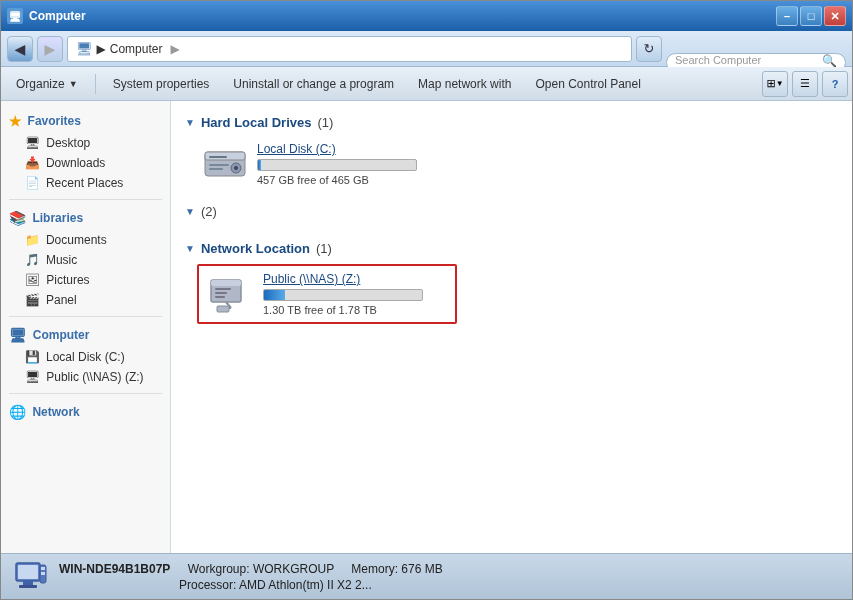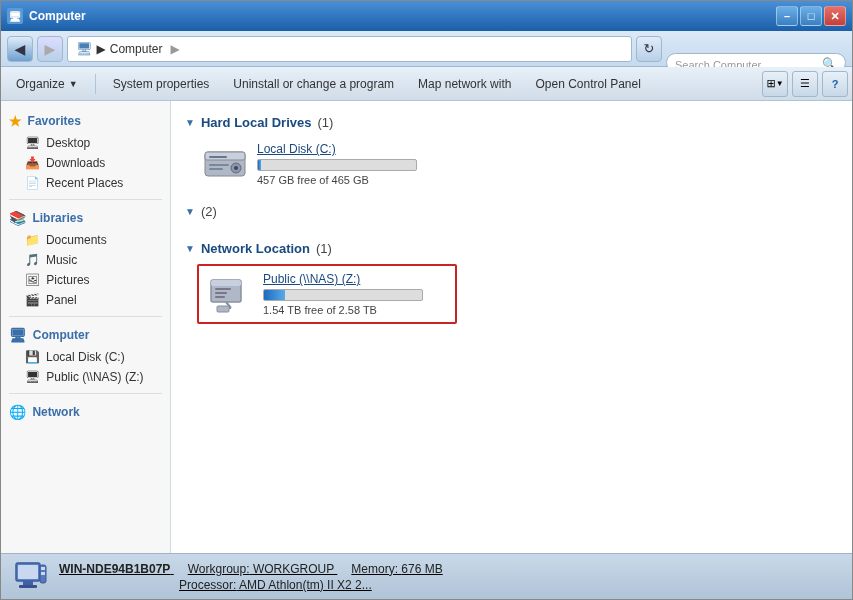--- a/index.html
+++ b/index.html
@@ -109,21 +109,21 @@
       cursor: pointer;
       font-size: 13px;
       color: #334;
     }
     .search-box {
       width: 180px;
       height: 19px;
       border: 1px solid #a0b8cc;
       border-radius: 13px;
       background: white;
-      display: flex; align-items: flex-end;
+      display: flex; align-items: flex-start;
       padding: 0 8px;
       gap: 4px;
       font-size: 12px;
       color: #999;
       margin-top: 28px;
     }
 
     
     .toolbar {
       background: linear-gradient(to bottom, #e8f0f8, #d0dce8);
@@ -280,21 +280,20 @@
 
     
     .status-bar {
       background: linear-gradient(to bottom, #c8d8e8, #b0c4d8);
       height: 46px;
       border-top: 1px solid #a0b4c8;
       display: flex;
       align-items: center;
       padding: 0 12px;
       gap: 10px;
-      text-decoration: underline;
     }
     .status-info {
       display: flex;
       flex-direction: column;
       gap: 2px;
     }
     .status-row {
       font-size: 12px;
       color: #222;
     }
@@ -512,21 +511,21 @@
               <line x1="19" x2="24" y1="30" y2="36" stroke="#8890a0" stroke-width="2"></line>
               <line x1="24" x2="16" y1="36" y2="36" stroke="#8890a0" stroke-width="2"></line>
               <rect x="10" y="34" width="12" height="6" rx="1" fill="#b0b8c8" stroke="#8890a0" stroke-width="1"></rect>
             </svg>
           </div>
           <div class="drive-info">
             <span class="drive-name">Public (\\NAS) (Z:)</span>
             <div class="progress-bar-bg">
               <div class="progress-bar-fill" style="width: 13%;"></div>
             </div>
-            <span class="drive-free">1.54 TB free of 2.58 TB</span>
+            <span class="drive-free">1.30 TB free of 1.78 TB</span>
           </div>
         </div>
       </div>
 
     </div>
   </div>
 
   <div class="status-bar">
     <svg class="pc-svg" viewBox="0 0 36 36">
       <rect x="3" y="4" width="24" height="18" rx="2" fill="#6080c0" stroke="#3a5aa0" stroke-width="1.5"></rect>

